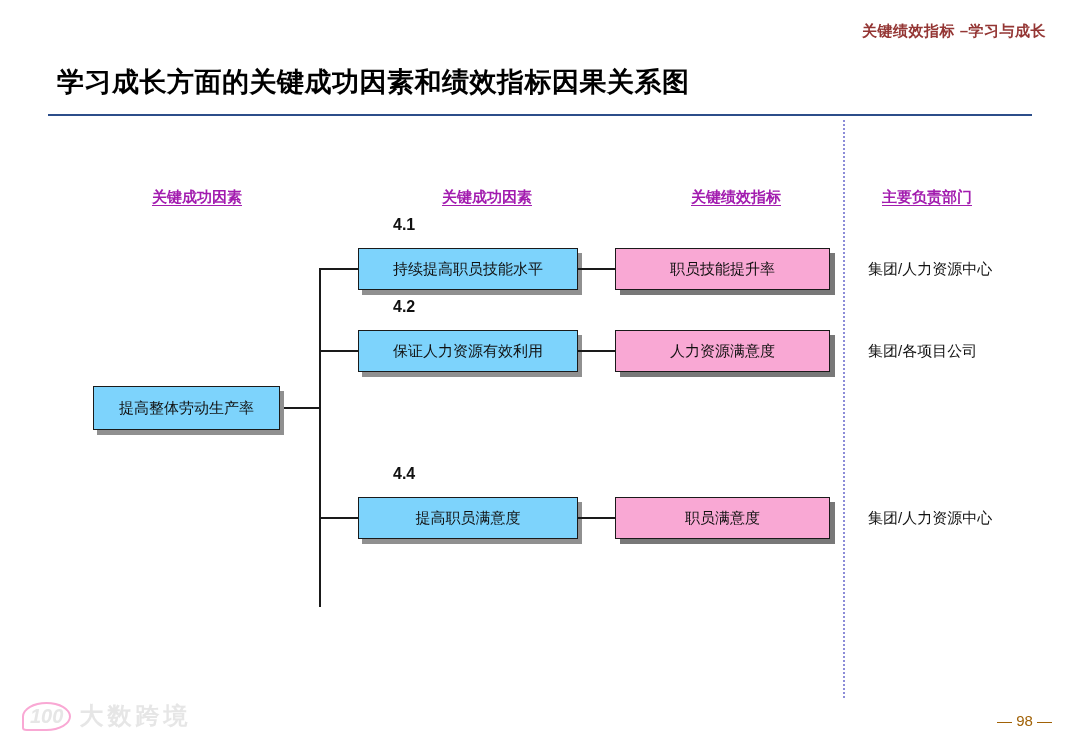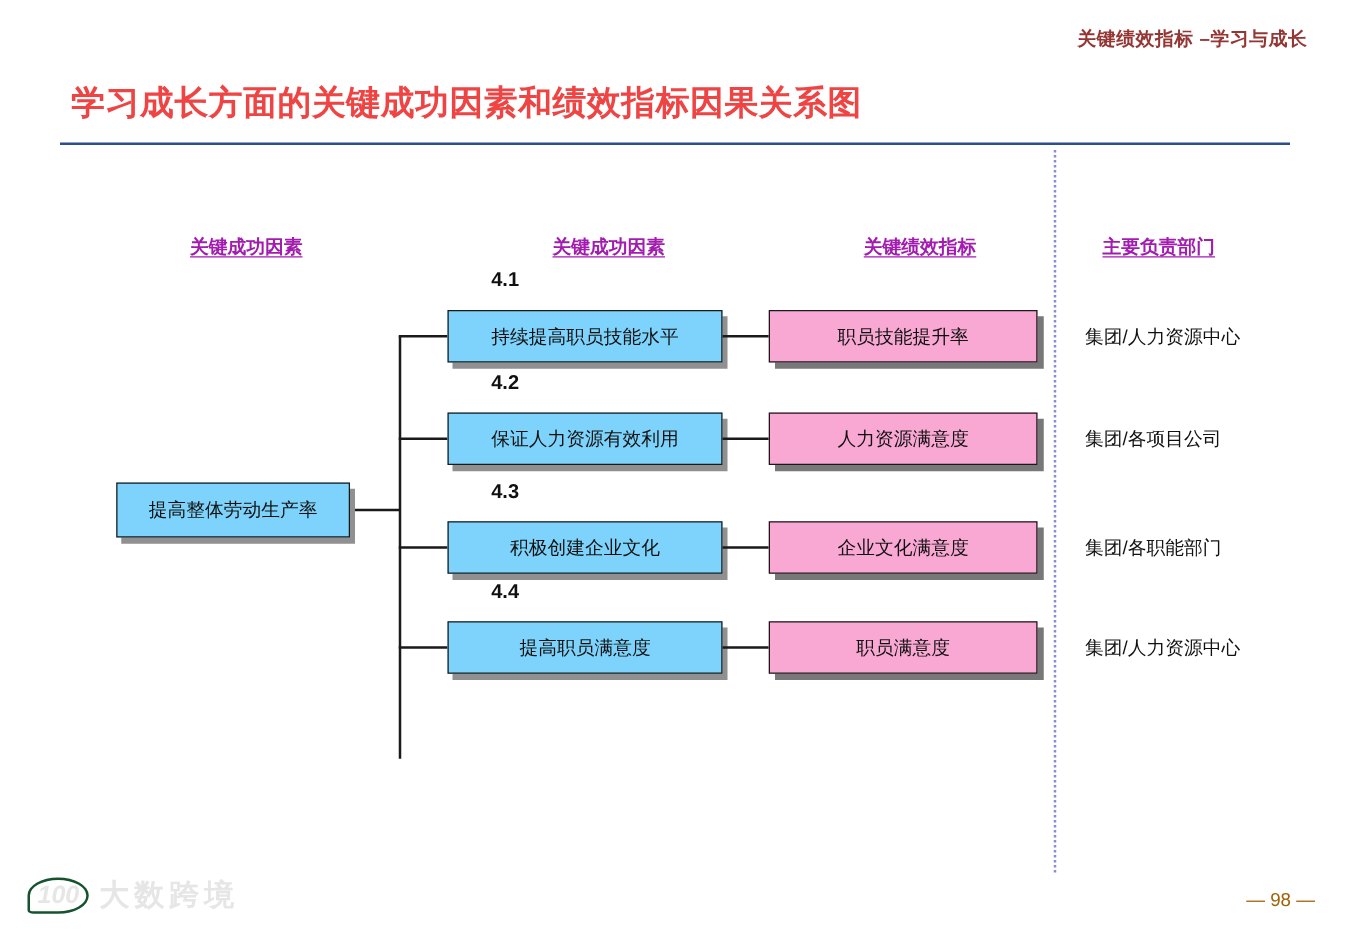--- a/index.html
+++ b/index.html
@@ -12,21 +12,21 @@
     margin:0 auto;
   }
   
   .corner-tag{
     position:absolute;top:22px;right:34px;
     font-size:15px;font-weight:bold;color:#943634;
     letter-spacing:0.5px;
   }
   .slide-title{
     position:absolute;left:57px;top:64px;
-    font-size:27px;font-weight:bold;color:#ef4444;
+    font-size:27px;font-weight:bold;color:#000000;
     letter-spacing:0.5px;
   }
   .title-rule{
     position:absolute;left:48px;top:114px;width:984px;height:2px;
     background:#2c4e8a;
   }
   
   .col-header{
     position:absolute;top:188px;
     font-size:15px;font-weight:bold;color:#a21caf;
@@ -76,21 +76,21 @@
   .branch{left:319px;top:20px;width:39px;height:2px;}
   .kpi-link{left:578px;top:20px;width:37px;height:2px;}
   
   .watermark{
     position:absolute;left:22px;top:700px;
     display:flex;align-items:center;gap:8px;
     color:#e6e6e6;font-weight:bold;
   }
   .watermark .wm-logo{
     font-size:20px;font-style:italic;
-    border:2px solid #14532d;border-radius:50% 50% 50% 10%;
+    border:2px solid #f9a8d4;border-radius:50% 50% 50% 10%;
     padding:1px 6px;
   }
   .watermark .wm-text{font-size:24px;letter-spacing:4px;}
   .page-number{
     position:absolute;right:28px;top:712px;
     font-size:15px;color:#a16207;
   }
 </style>
 </head>
 <body>
@@ -124,28 +124,20 @@
 
   <div class="row" style="top:330px">
     <div class="row-num">4.2</div>
     <div class="line branch"></div>
     <div class="box csf-box">保证人力资源有效利用</div>
     <div class="line kpi-link"></div>
     <div class="box kpi-box">人力资源满意度</div>
     <div class="dept-label">集团/各项目公司</div>
   </div>
 
-  <div class="row" style="top:417px">
-    <div class="row-num">4.3</div>
-    <div class="line branch"></div>
-    <div class="box csf-box">积极创建企业文化</div>
-    <div class="line kpi-link"></div>
-    <div class="box kpi-box">企业文化满意度</div>
-    <div class="dept-label">集团/各职能部门</div>
-  </div>
 
   <div class="row" style="top:497px">
     <div class="row-num">4.4</div>
     <div class="line branch"></div>
     <div class="box csf-box">提高职员满意度</div>
     <div class="line kpi-link"></div>
     <div class="box kpi-box">职员满意度</div>
     <div class="dept-label">集团/人力资源中心</div>
   </div>
 

